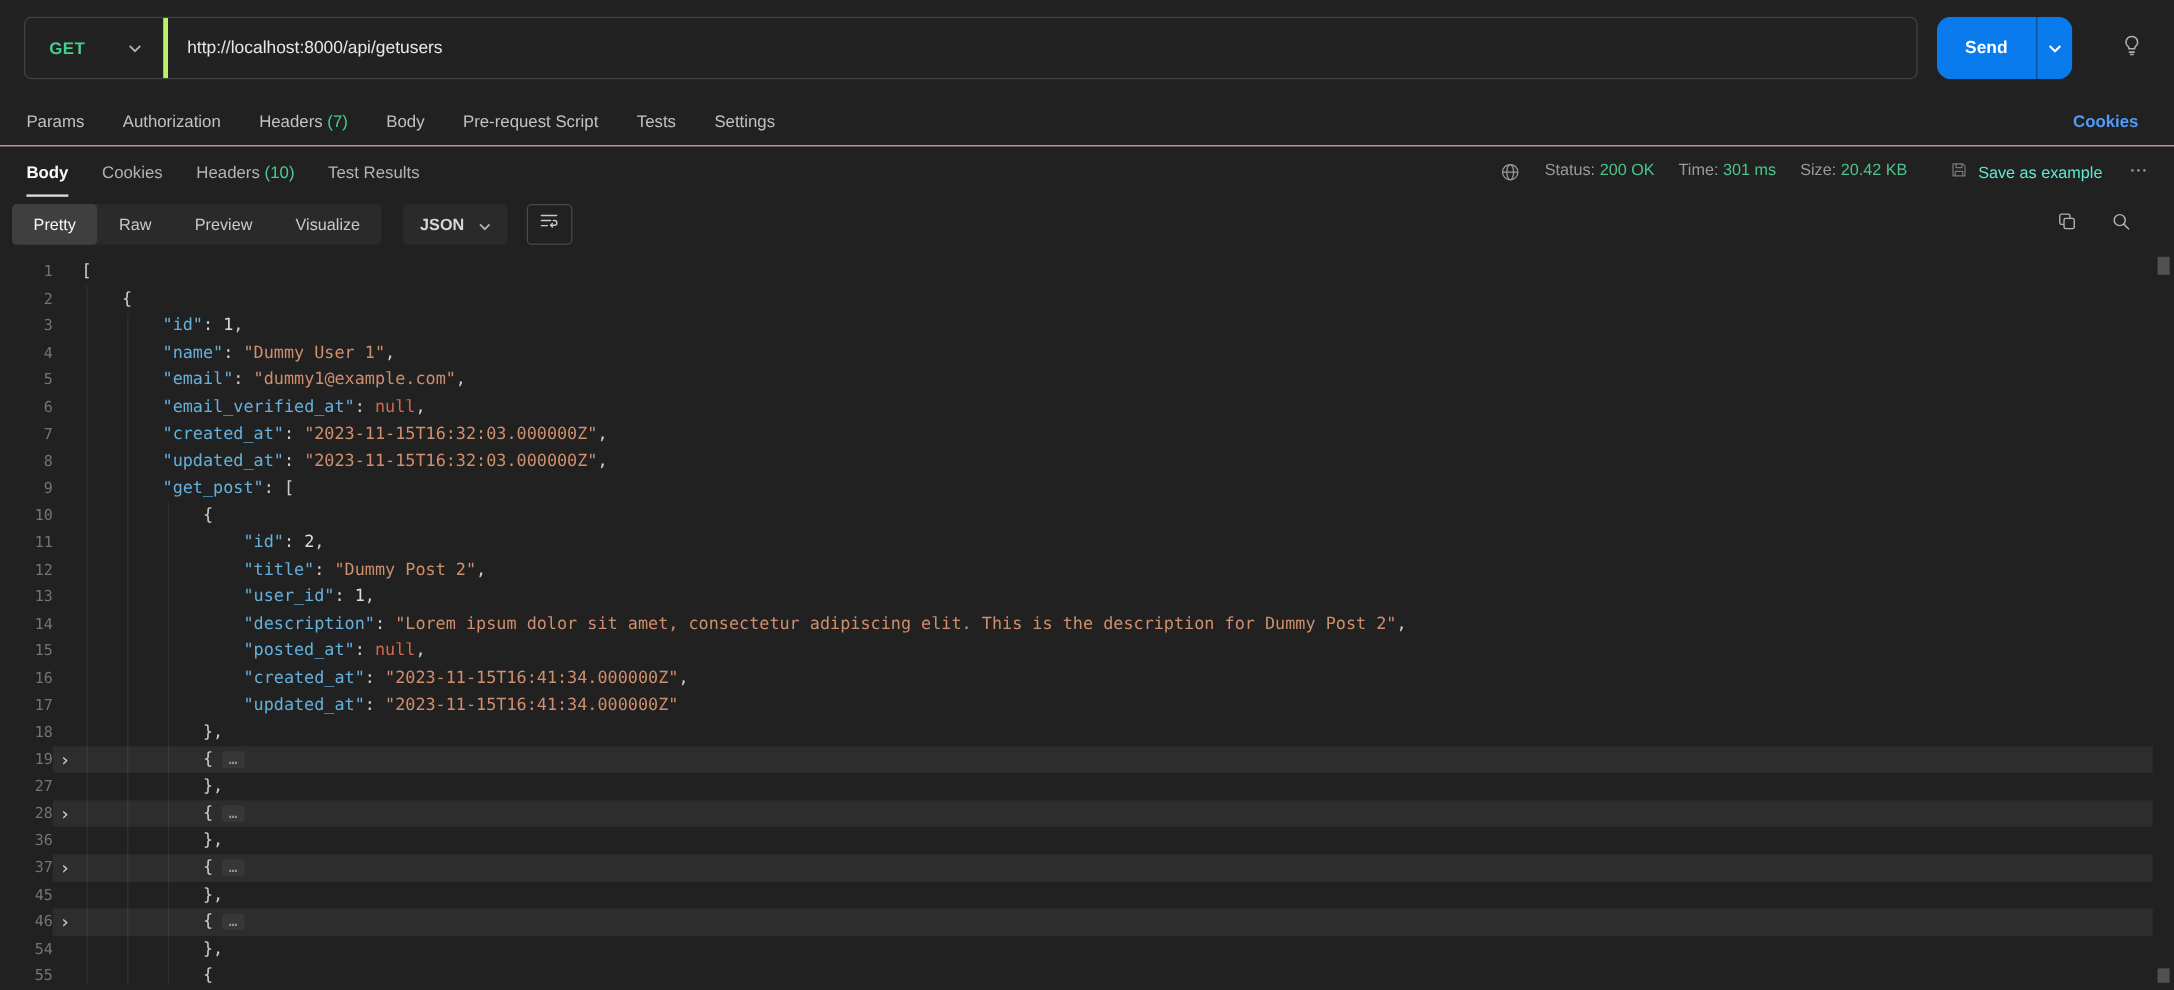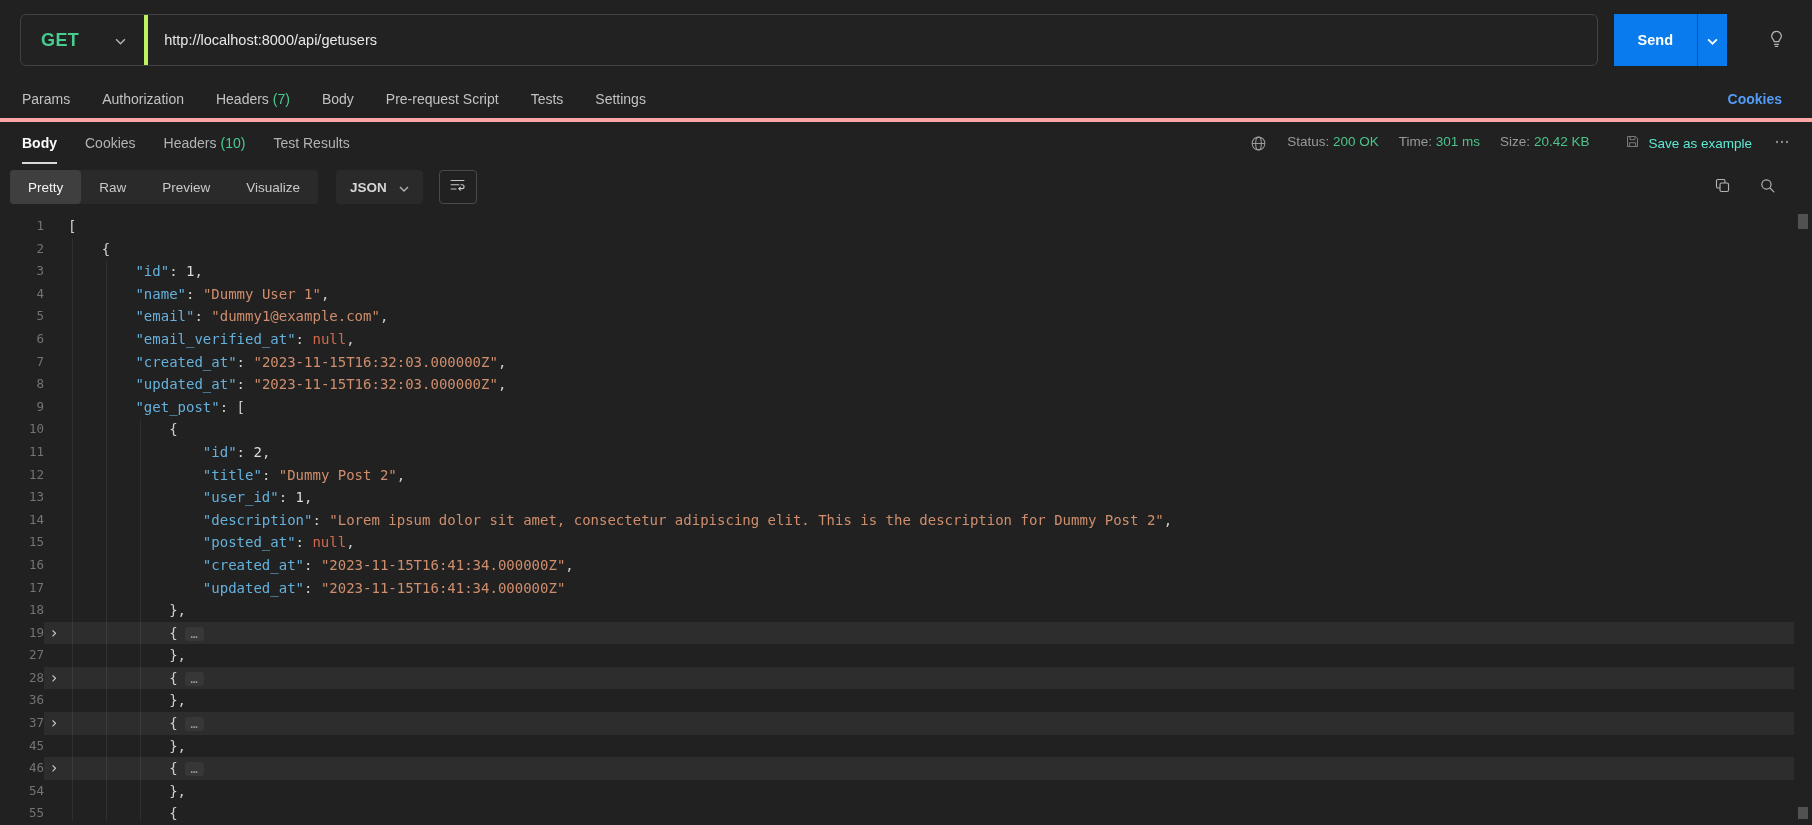--- a/index.html
+++ b/index.html
@@ -11,33 +11,33 @@
     overflow: hidden;
   }
 
   
   .topbar { height: 80px; display: flex; align-items: center; padding: 0 20px; }
   .url-group {
     flex: 1; display: flex; align-items: stretch; height: 52px;
     background: #222222; border: 1px solid #424242; border-radius: 6px; overflow: hidden;
   }
   .method { display: flex; align-items: center; gap: 36px; padding: 0 18px 0 20px; cursor: pointer; }
-  .method-label { color: #49cc90; font-weight: 700; font-size: 18px; letter-spacing: .4px; }
+  .method-label { color: #49cc90; font-weight: 700; font-size: 14px; letter-spacing: .4px; }
   .url-input {
     flex: 1; background: transparent; border: none; outline: none;
     color: #e8e8e8; font-size: 14.5px; padding-left: 16px;
     border-left: 4px solid #bef264; font-family: "Liberation Sans", sans-serif;
   }
-  .send-group { display: flex; height: 52px; margin-left: 16px; border-radius: 0; overflow: hidden; flex: none; }
+  .send-group { display: flex; height: 52px; margin-left: 16px; border-radius: 12px; overflow: hidden; flex: none; }
   .send-main { background: #097bed; color: #fff; font-size: 14.5px; font-weight: 600; padding: 0 24px; display: flex; align-items: center; cursor: pointer; border: none; }
   .send-caret { background: #097bed; border-left: 1px solid rgba(0,0,0,.28); width: 30px; display: flex; align-items: center; justify-content: center; cursor: pointer; }
   .bulb-btn { margin-left: 40px; margin-right: 6px; display: flex; align-items: center; cursor: pointer; }
 
   
-  .reqtabs { height: 42px; display: flex; align-items: center; padding: 0 22px; border-bottom: 4px solid #fca5a5; }
+  .reqtabs { height: 42px; display: flex; align-items: center; padding: 0 22px; border-bottom: 1px solid #fca5a5; }
   .req-tab { font-size: 14px; color: #c2c2c2; margin-right: 32px; cursor: pointer; white-space: nowrap; }
   .req-tab .count { color: #49cc90; }
   .cookies-link { margin-left: auto; margin-right: 8px; color: #539bf5; font-size: 14px; font-weight: 600; cursor: pointer; }
 
   
   .resphead { height: 42px; display: flex; align-items: center; padding: 0 22px; }
   .resp-tab { font-size: 14px; color: #b3b3b3; margin-right: 28px; position: relative; height: 100%; display: flex; align-items: center; cursor: pointer; white-space: nowrap; }
   .resp-tab .count { color: #49cc90; margin-left: 4px; }
   .resp-tab.active { color: #fafafa; font-weight: 600; }
   .resp-tab.active::after { content: ""; position: absolute; left: 0; right: 0; bottom: 0; height: 2px; background: #d8d8d8; }

